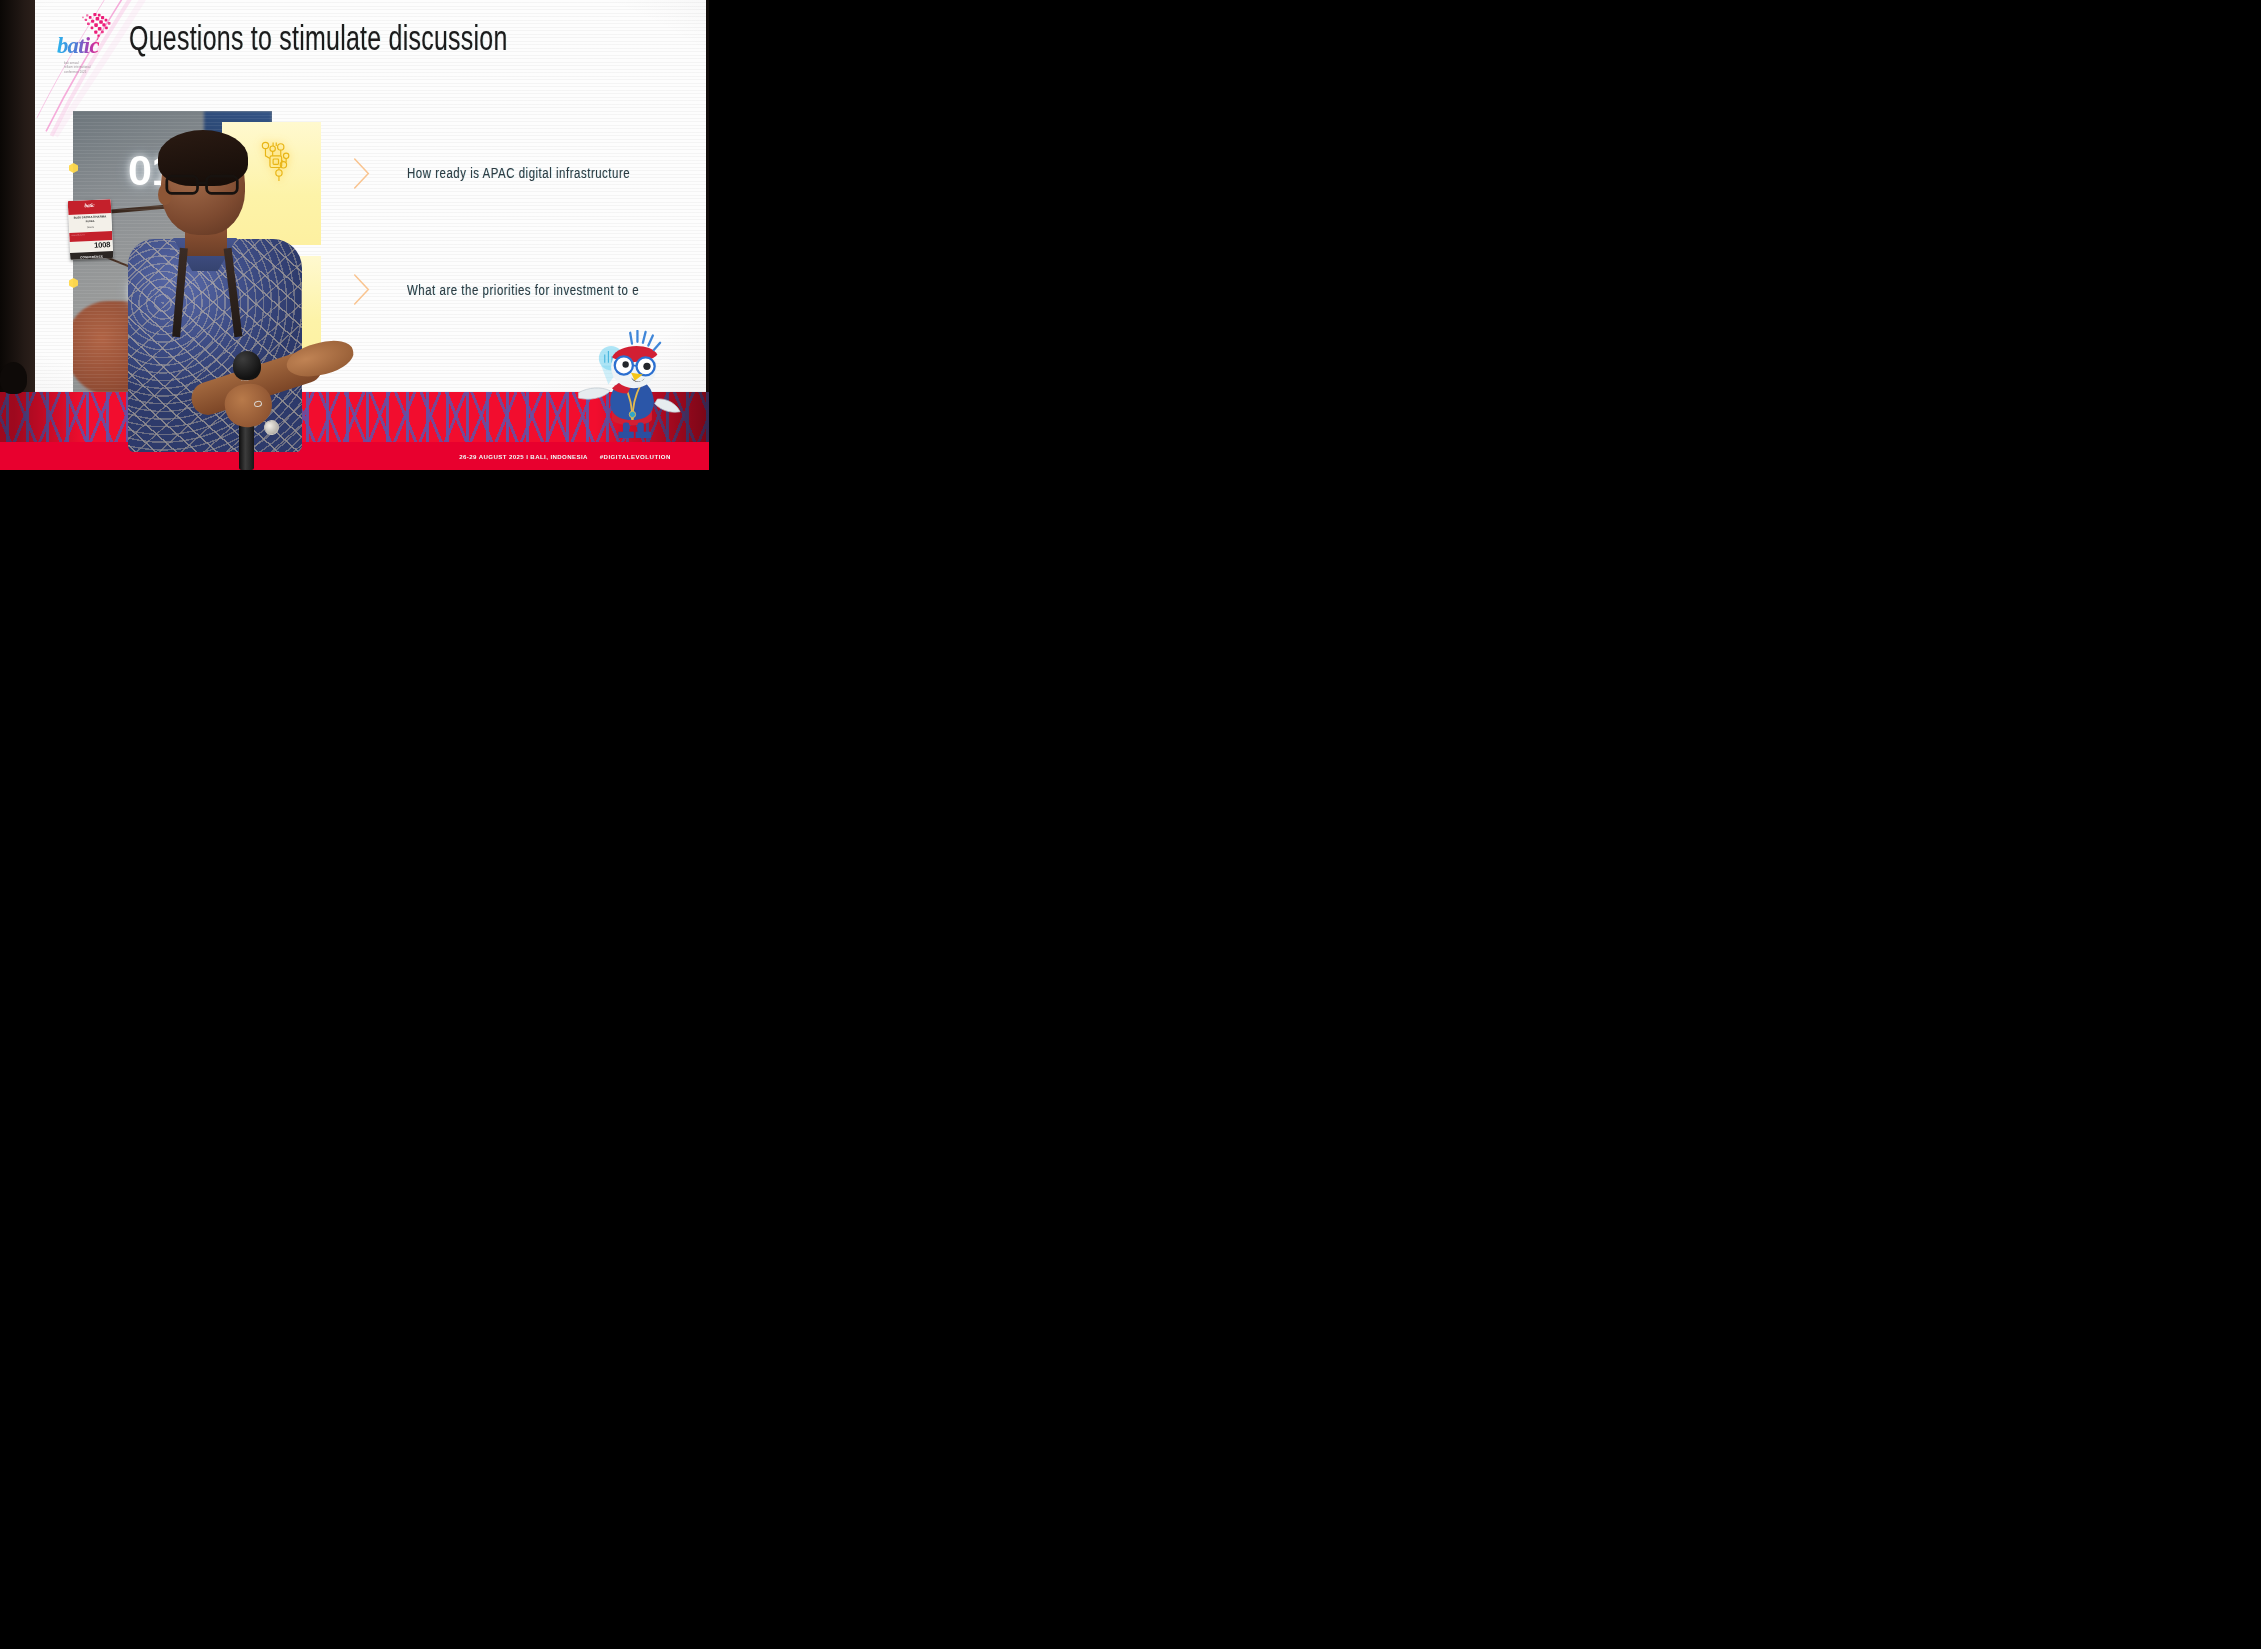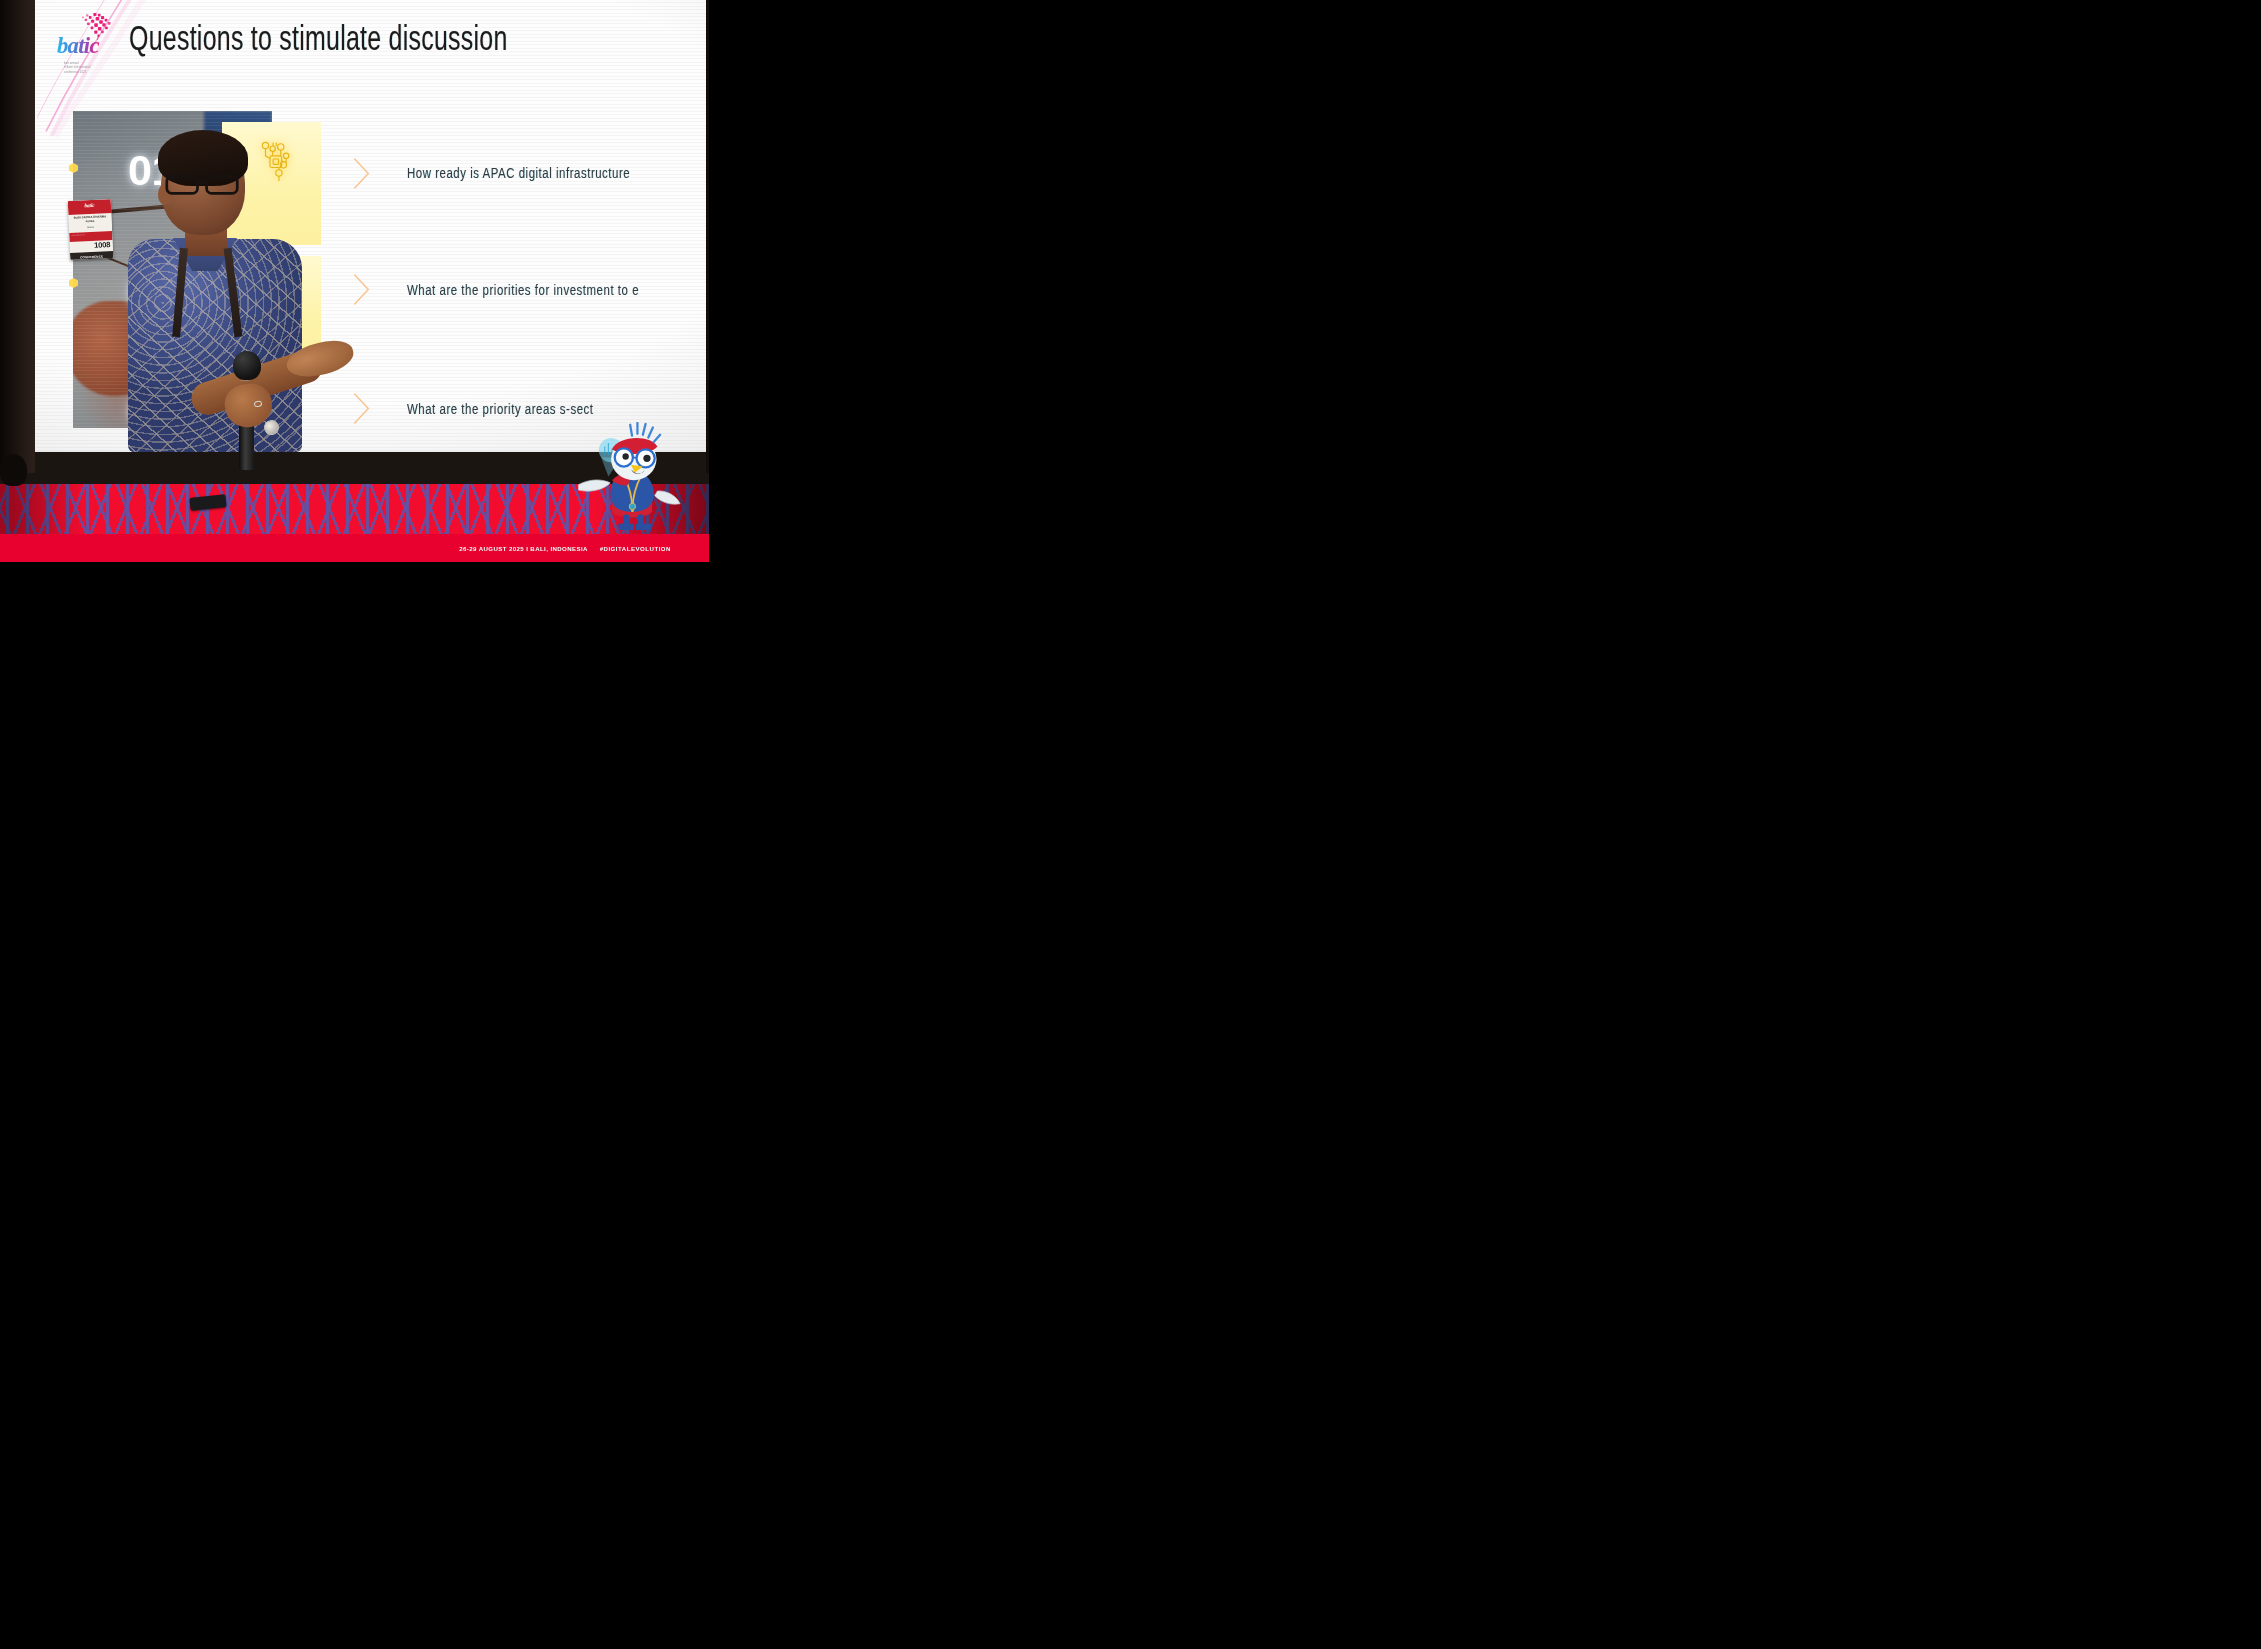--- a/index.html
+++ b/index.html
@@ -1,19 +1,19 @@
 <!DOCTYPE html>
 <html style="font-size:7.2px"><head>
 <meta charset="utf-8">
 <title>BATIC 2025 — Questions to stimulate discussion</title>
 <style>
   html,body{margin:0;padding:0;background:#000;}
   *{box-sizing:border-box;}
   .stage{
-    position:relative;width:709px;height:562px;overflow:hidden;
+    position:relative;width:709px;height:470px;overflow:hidden;
     background:#1b1512;
     font-family:"Liberation Sans", sans-serif;
   }
 
   
   .room-left{position:absolute;left:0;top:0;width:35px;height:473px;
     background:linear-gradient(90deg,#0a0705 0%,#241a16 70%,#2c201b 100%);z-index:2;}
   .room-right-dark{position:absolute;right:0;top:0;width:2.7px;height:473px;
     background:#120d0b;z-index:2;}
 

